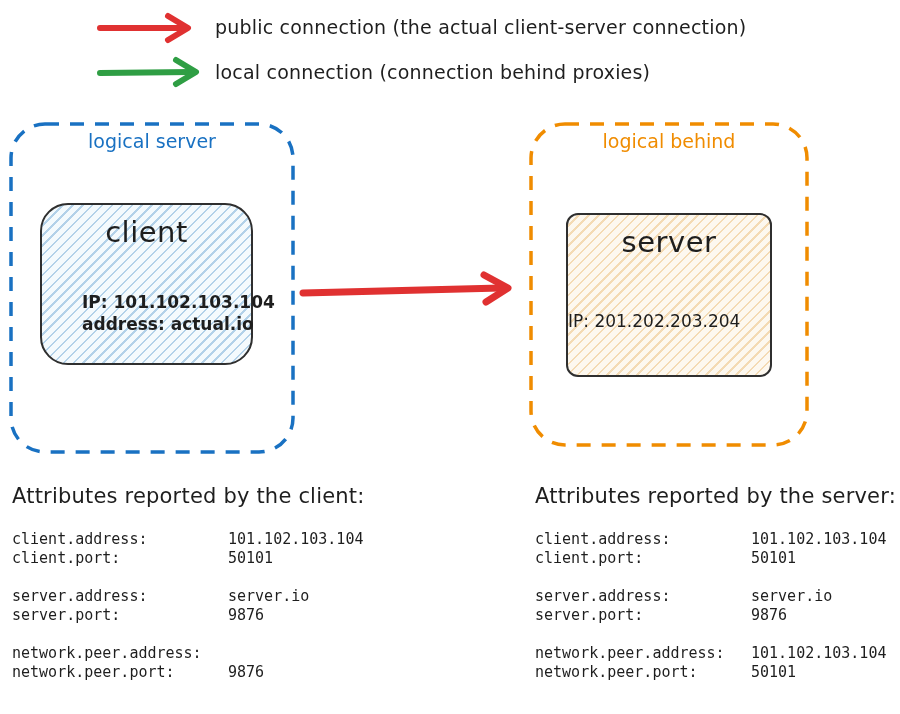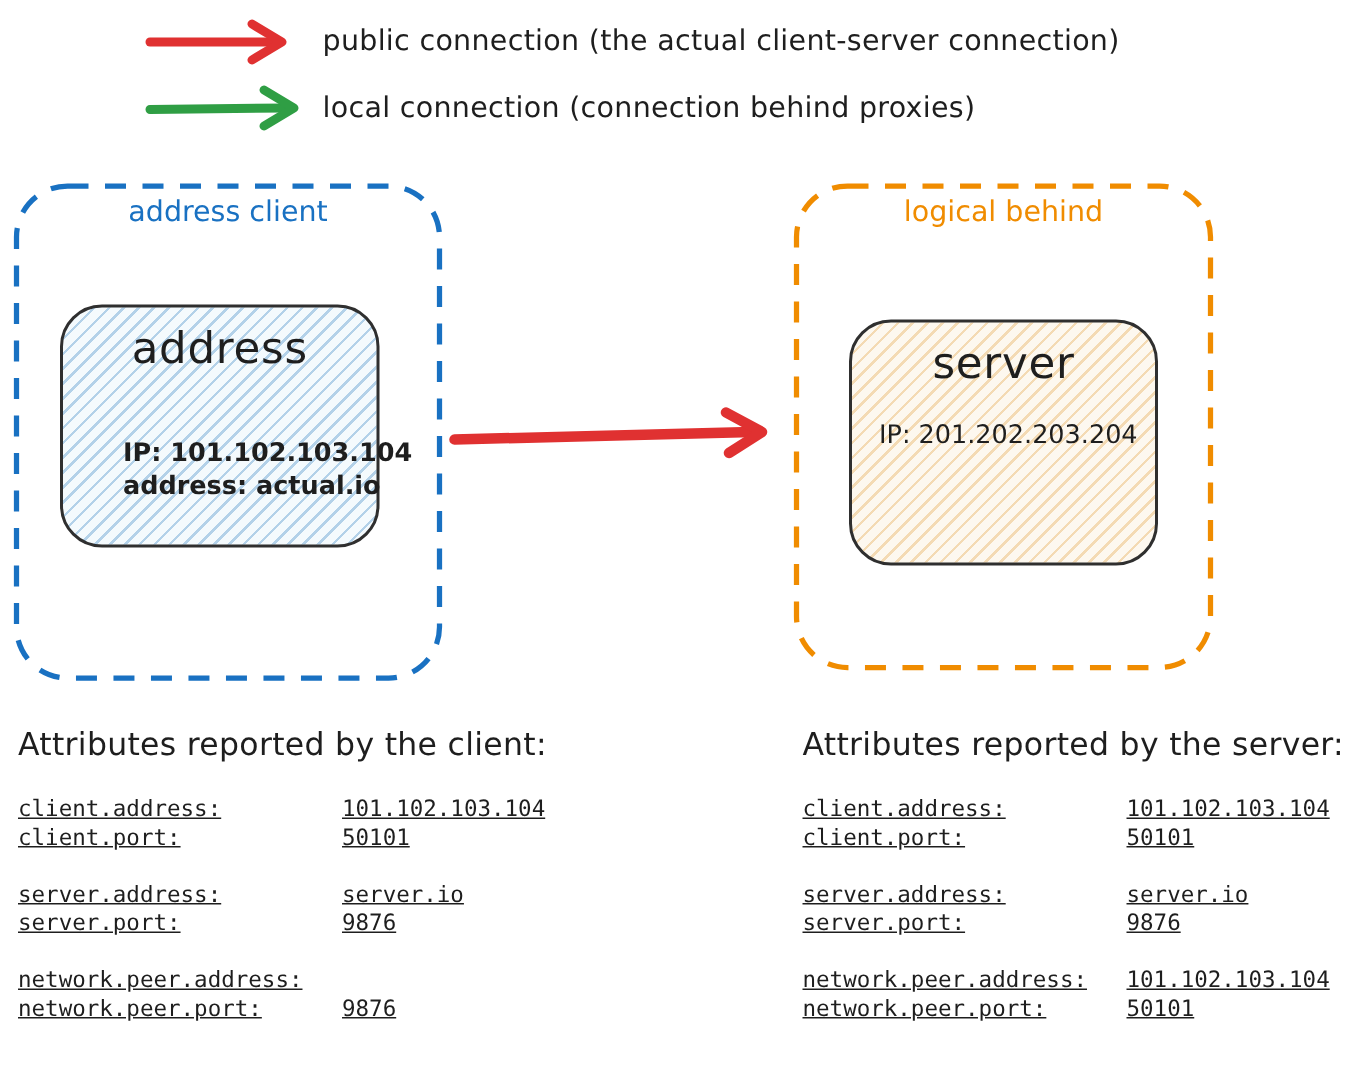--- a/index.html
+++ b/index.html
@@ -27,37 +27,37 @@
   }
   .node-client{
     background:
       repeating-linear-gradient(135deg, rgba(73,143,200,0.38) 0px, rgba(73,143,200,0.38) 1.7px, rgba(0,0,0,0) 1.7px, rgba(0,0,0,0) 7px),
       #f4fafd;
   }
   .node-server{
     background:
       repeating-linear-gradient(135deg, rgba(228,166,74,0.36) 0px, rgba(228,166,74,0.36) 1.7px, rgba(0,0,0,0) 1.7px, rgba(0,0,0,0) 7px),
       #fdf8ef;
+    border-radius: 12px;
   }
   .node-title{font-size:29px;margin-top:10px;letter-spacing:.5px;}
   .node-lines{
     position:absolute;left:0;right:0;text-align:left;
     font-size:17px;line-height:22px;white-space:nowrap;
   }
   .node-client .node-lines{top:86px;padding-left:40px;font-weight:bold;}
-  .node-server .node-lines{top:64px;padding-left:18px;}
+  .node-server .node-lines{top:95px;}
 
   .attr-section{width:430px;}
   .attr-title{font-size:21px;letter-spacing:.2px;margin-bottom:22px;white-space:nowrap;}
   .attr-group{margin-bottom:19px;}
   .attr-row{
     display:grid;grid-template-columns:216px auto;
     font-family:"DejaVu Sans Mono",monospace;font-size:15px;line-height:19px;
     white-space:nowrap;
-    text-decoration:underline;
   }
 </style>
 </head>
 <body>
 
 <div id="stage">
 
   <svg class="art" width="900" height="714" viewBox="0 0 900 714">
 
     <rect x="11" y="124" width="282" height="328" rx="34" fill="none" class="blue-stroke" stroke-width="3.5" stroke-dasharray="14 11"></rect>
@@ -76,23 +76,23 @@
 
     <g>
       <path class="arrow-shaft red-stroke" stroke-width="7" d="M303 293 L501 288"></path>
       <path class="arrow-shaft red-stroke" stroke-width="7" d="M484 275 L508 288 L486 302" fill="none"></path>
     </g>
   </svg>
 
   <div class="abs legend-label" style="left:215px;top:16px;">public connection (the actual client-server connection)</div>
   <div class="abs legend-label" style="left:215px;top:61px;">local connection (connection behind proxies)</div>
 
-  <div class="abs logical-label blue" style="left:11px;top:130px;width:282px;">address client</div>
+  <div class="abs logical-label blue" style="left:11px;top:130px;width:282px;">logical server</div>
   <div class="abs node node-client" style="left:40px;top:203px;width:213px;height:162px;">
-    <div class="node-title">address</div>
+    <div class="node-title">client</div>
     <div class="node-lines">
       <div>IP: 101.102.103.104</div>
       <div>address: actual.io</div>
     </div>
   </div>
 
   <div class="abs logical-label orange" style="left:531px;top:130px;width:276px;">logical behind</div>
   <div class="abs node node-server" style="left:566px;top:213px;width:206px;height:164px;">
     <div class="node-title">server</div>
     <div class="node-lines">

